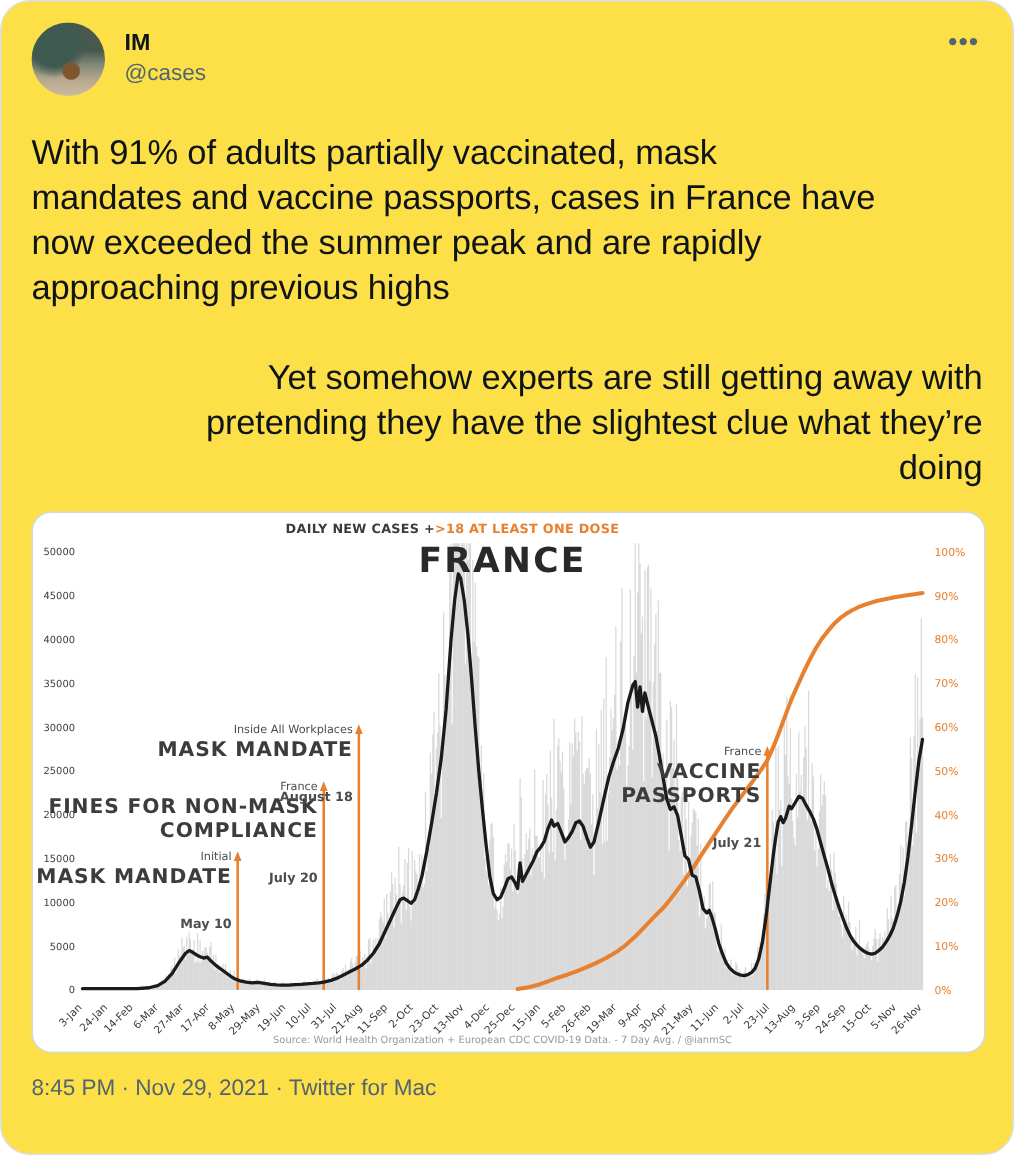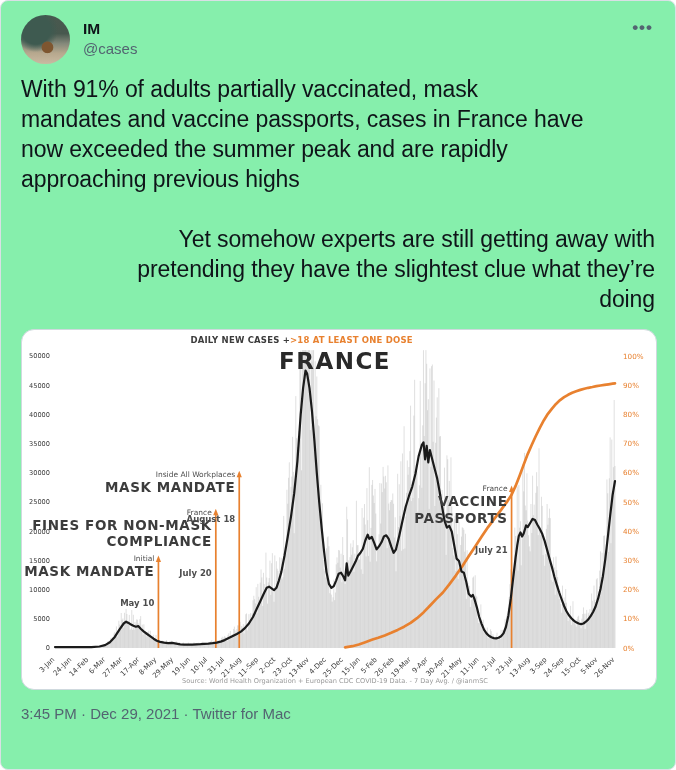--- a/index.html
+++ b/index.html
@@ -1,36 +1,36 @@
 <!DOCTYPE html>
 <html><head>
 <meta charset="utf-8">
 <style>
   * { box-sizing: border-box; margin: 0; padding: 0; }
   html,body { background:#fff; }
   body { font-family: "Liberation Sans", sans-serif; }
   .tweet-card {
-    width: 676px; height: 770px; background: #86efac;
-    border: 1px solid #d9e0e5; border-radius: 8px;
+    width: 676px; height: 770px; background: #fde047;
+    border: 1px solid #d9e0e5; border-radius: 20px;
     padding: 14px 20px 0 20px; position: relative; overflow: hidden;
   }
   .tweet-header { display: flex; align-items: flex-start; }
   .avatar {
     width: 49px; height: 49px; border-radius: 50%; flex: 0 0 49px;
     background:
       radial-gradient(circle at 54% 66%, #7e5630 0 13%, rgba(126,86,48,0) 15%),
       radial-gradient(circle at 30% 30%, #3e5a50 0 30%, rgba(62,90,80,0) 46%),
       linear-gradient(180deg, #49594f 0%, #47584e 38%, #83887a 58%, #b7a88e 78%, #c9baa2 100%);
   }
   .name-block { margin-left: 13px; padding-top: 4px; }
   .display-name { font-size: 15.5px; font-weight: bold; color: #0f1419; line-height: 20px; }
   .user-handle { font-size: 15px; color: #536471; line-height: 20px; }
   .more-btn { margin-left: auto; color: #536471; font-size: 17px; letter-spacing: 1px;
     line-height: 14px; padding: 6px 2px; cursor: pointer; font-weight: bold; }
-  .tweet-text { margin-top: 10px; color: #0f1419; font-size: 23px; line-height: 30px;
+  .tweet-text { margin-top: 22px; color: #0f1419; font-size: 23px; line-height: 30px;
     white-space: pre-line; letter-spacing: -0.1px; }
   .tweet-text + .tweet-text { margin-top: 30px; text-align: right; }
   .chart-card {
     margin-top: 15px; width: 636px; height: 361px;
     border: 1px solid #cfd9de; border-radius: 13px; background: #fff;
     position: relative; overflow: hidden;
   }
   .chart-card svg { display:block; font-family: "DejaVu Sans", sans-serif; }
   .tweet-footer { margin-top: 15px; color: #536471; font-size: 15px; }
 </style>
@@ -846,15 +846,15 @@
           <text x="213.24242424242425" y="191.8" text-anchor="end" font-size="8.5" font-weight="bold" fill="#4d4d4d">August 18</text>
           <text x="485.5656565656566" y="161.39999999999998" text-anchor="end" font-size="7.5" fill="#4d4d4d">France</text>
           <text x="485.5656565656566" y="176.39999999999998" text-anchor="end" font-size="13.5" font-weight="600" fill="#3c3c3c" letter-spacing="0.6">VACCINE</text>
           <text x="485.5656565656566" y="192.89999999999998" text-anchor="end" font-size="13.5" font-weight="600" fill="#3c3c3c" letter-spacing="0.6">PASSPORTS</text>
           <text x="485.5656565656566" y="222.89999999999998" text-anchor="end" font-size="8.5" font-weight="bold" fill="#4d4d4d">July 21</text>
         </g>
         <text x="313" y="353" text-anchor="middle" font-size="6.6" fill="#999">Source: World Health Organization + European CDC COVID-19 Data. - 7 Day Avg. / @ianmSC</text>
       </svg>
     </div>
 
-  <div class="tweet-footer">3:45 PM · Dec 29, 2021 · Twitter for Mac</div>
+  <div class="tweet-footer">8:45 PM · Nov 29, 2021 · Twitter for Mac</div>
 
 </div>
 
 </body></html>

